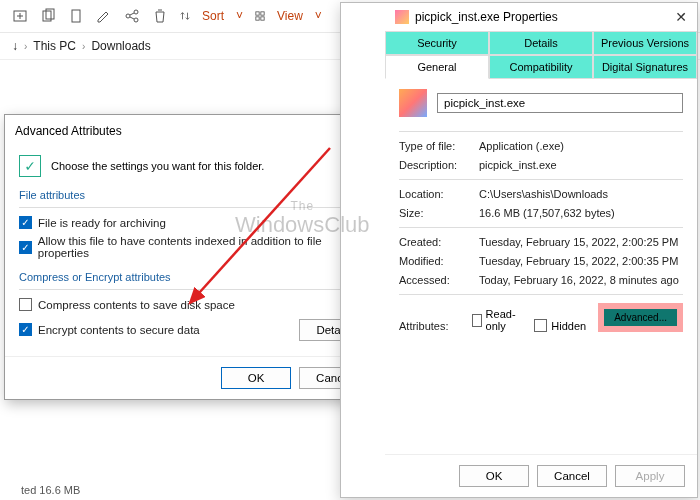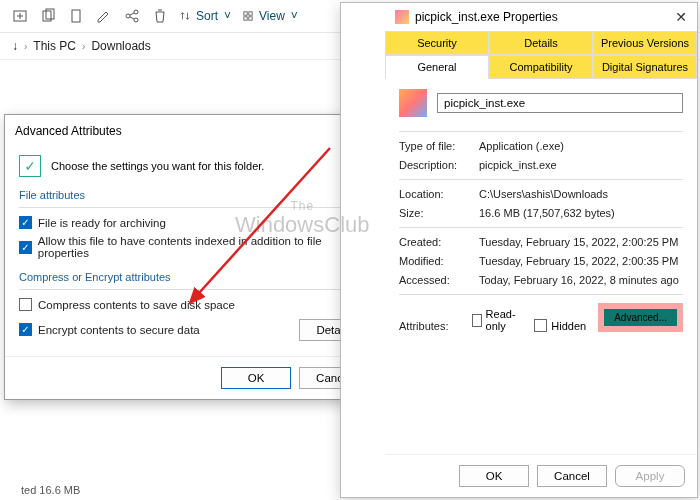--- a/index.html
+++ b/index.html
@@ -2,21 +2,21 @@
 <html><head>
 <meta charset="utf-8">
 <style>
 * { box-sizing: border-box; font-family: 'Segoe UI', sans-serif; }
 body { margin: 0; width: 700px; height: 500px; background: #f0f0f0; position: relative; overflow: hidden; font-size: 11px; }
 
 
 .explorer { position: absolute; left: 0; top: 0; width: 700px; height: 500px; background: #fff; }
 .exp-toolbar { display: flex; align-items: center; padding: 8px 12px; gap: 12px; border-bottom: 1px solid #e8e8e8; }
 .tb-ic { width: 16px; height: 16px; display:inline-flex; align-items:center; justify-content:center; color:#555; }
-.tb-split { display:flex; align-items:center; gap:6px; color:#0c4a6e; font-size:12px;text-align:center; }
+.tb-split { display:flex; align-items:center; gap:12px; color:#c2410c; font-size:12px;text-align:center; }
 .tb-split svg { width:10px; height:10px; }
 .exp-bc { display:flex; align-items:center; padding:6px 12px; gap:6px; font-size:12px; color:#222; border-bottom:1px solid #eee; }
 .exp-bc .chev { color:#888; font-size:10px; }
 .status { position:absolute; left:0; bottom:0; padding:4px 21px; font-size:11px; color:#555; }
 
 
 .dlg-adv { position:absolute; left:4px; top:114px; width:380px; background:#fff; border:1px solid #999; box-shadow:2px 4px 12px rgba(0,0,0,0.25); }
 .dlg-title { display:flex; align-items:center; justify-content:space-between; padding:8px 10px; font-size:12px; }
 .close-x { font-size:14px; color:#333; cursor:pointer; }
 .dlg-body { padding:8px 14px 14px; }
@@ -29,36 +29,36 @@
 .cb.checked { background:#0067c0; border-color:#0067c0; color:#fff; font-size:10px; }
 .btn { min-width:70px; padding:4px 12px; border:1px solid #aaa; background:#fdfdfd; font-size:11.5px; text-align:center; cursor:pointer; }
 .dlg-buttons { display:flex; justify-content:flex-end; gap:8px; padding:10px 14px; border-top:1px solid #eee; }
 .btn.primary { border-color:#0067c0; }
 
 
 .dlg-prop { position:absolute; right:2px; top:2px; width:358px; height:496px; background:#fff; border:1px solid #bbb; box-shadow:0 4px 14px rgba(0,0,0,0.2); display:flex; flex-direction:column;padding-left:44px; }
 .prop-title { display:flex; align-items:center; gap:6px; padding:6px 10px; font-size:12px; }
 .prop-ic { width:14px; height:14px; background:linear-gradient(135deg,#f7a,#fc6); }
 .tabs { display:grid; grid-template-columns:repeat(3,1fr); font-size:11px; }
-.tab { padding:5px 4px; text-align:center; border:1px solid #ddd; background:#fde047; cursor:pointer; }
+.tab { padding:5px 4px; text-align:center; border:1px solid #ddd; background:#5eead4; cursor:pointer; }
 .tab.active { background:#fff; border-bottom-color:#fff; }
 .prop-body { padding:10px 14px; flex:1; overflow:hidden; }
 .name-row { display:flex; align-items:center; gap:10px; margin-bottom:14px; }
 .name-ic { width:28px; height:28px; background:linear-gradient(135deg,#fa5,#f77,#7af); }
 .name-input { flex:1; border:1px solid #888; padding:3px 6px; font-size:11.5px; }
 .sep { height:1px; background:#ddd; margin:8px 0; }
 .prow { display:flex; margin:7px 0; font-size:11px;align-items:flex-end; }
 .plabel { width:80px; color:#222; }
 .pval { flex:1; color:#222; }
 .attr-row { display:flex; align-items:flex-end; margin-top:8px; gap:12px; }
 .attr-row .plabel { width:80px; }
 .cb-inline { display:flex; align-items:center; gap:4px; font-size:11px; }
 .adv-btn { border:6px solid #fca5a5; padding:3px 10px; font-size:10px; background:#0f766e; cursor:pointer; }
 .prop-buttons { display:flex; justify-content:flex-end; gap:8px; padding:10px 12px; border-top:1px solid #eee; }
-.btn.disabled { color:#aaa;border-radius:6px; }
+.btn.disabled { color:#aaa; }
 
 
 .arrow { position:absolute; left:160px; top:138px; width:200px; height:200px; pointer-events:none; }
 
 
 .wm { position:absolute; left:235px; top:200px; font-size:22px; color:rgba(0,0,0,0.22); pointer-events:none; line-height:1.1; font-weight:400;}
 .wm .sm { font-size:12px; display:block; text-align:center; letter-spacing:1px;}
 </style>
 </head>
 <body>

